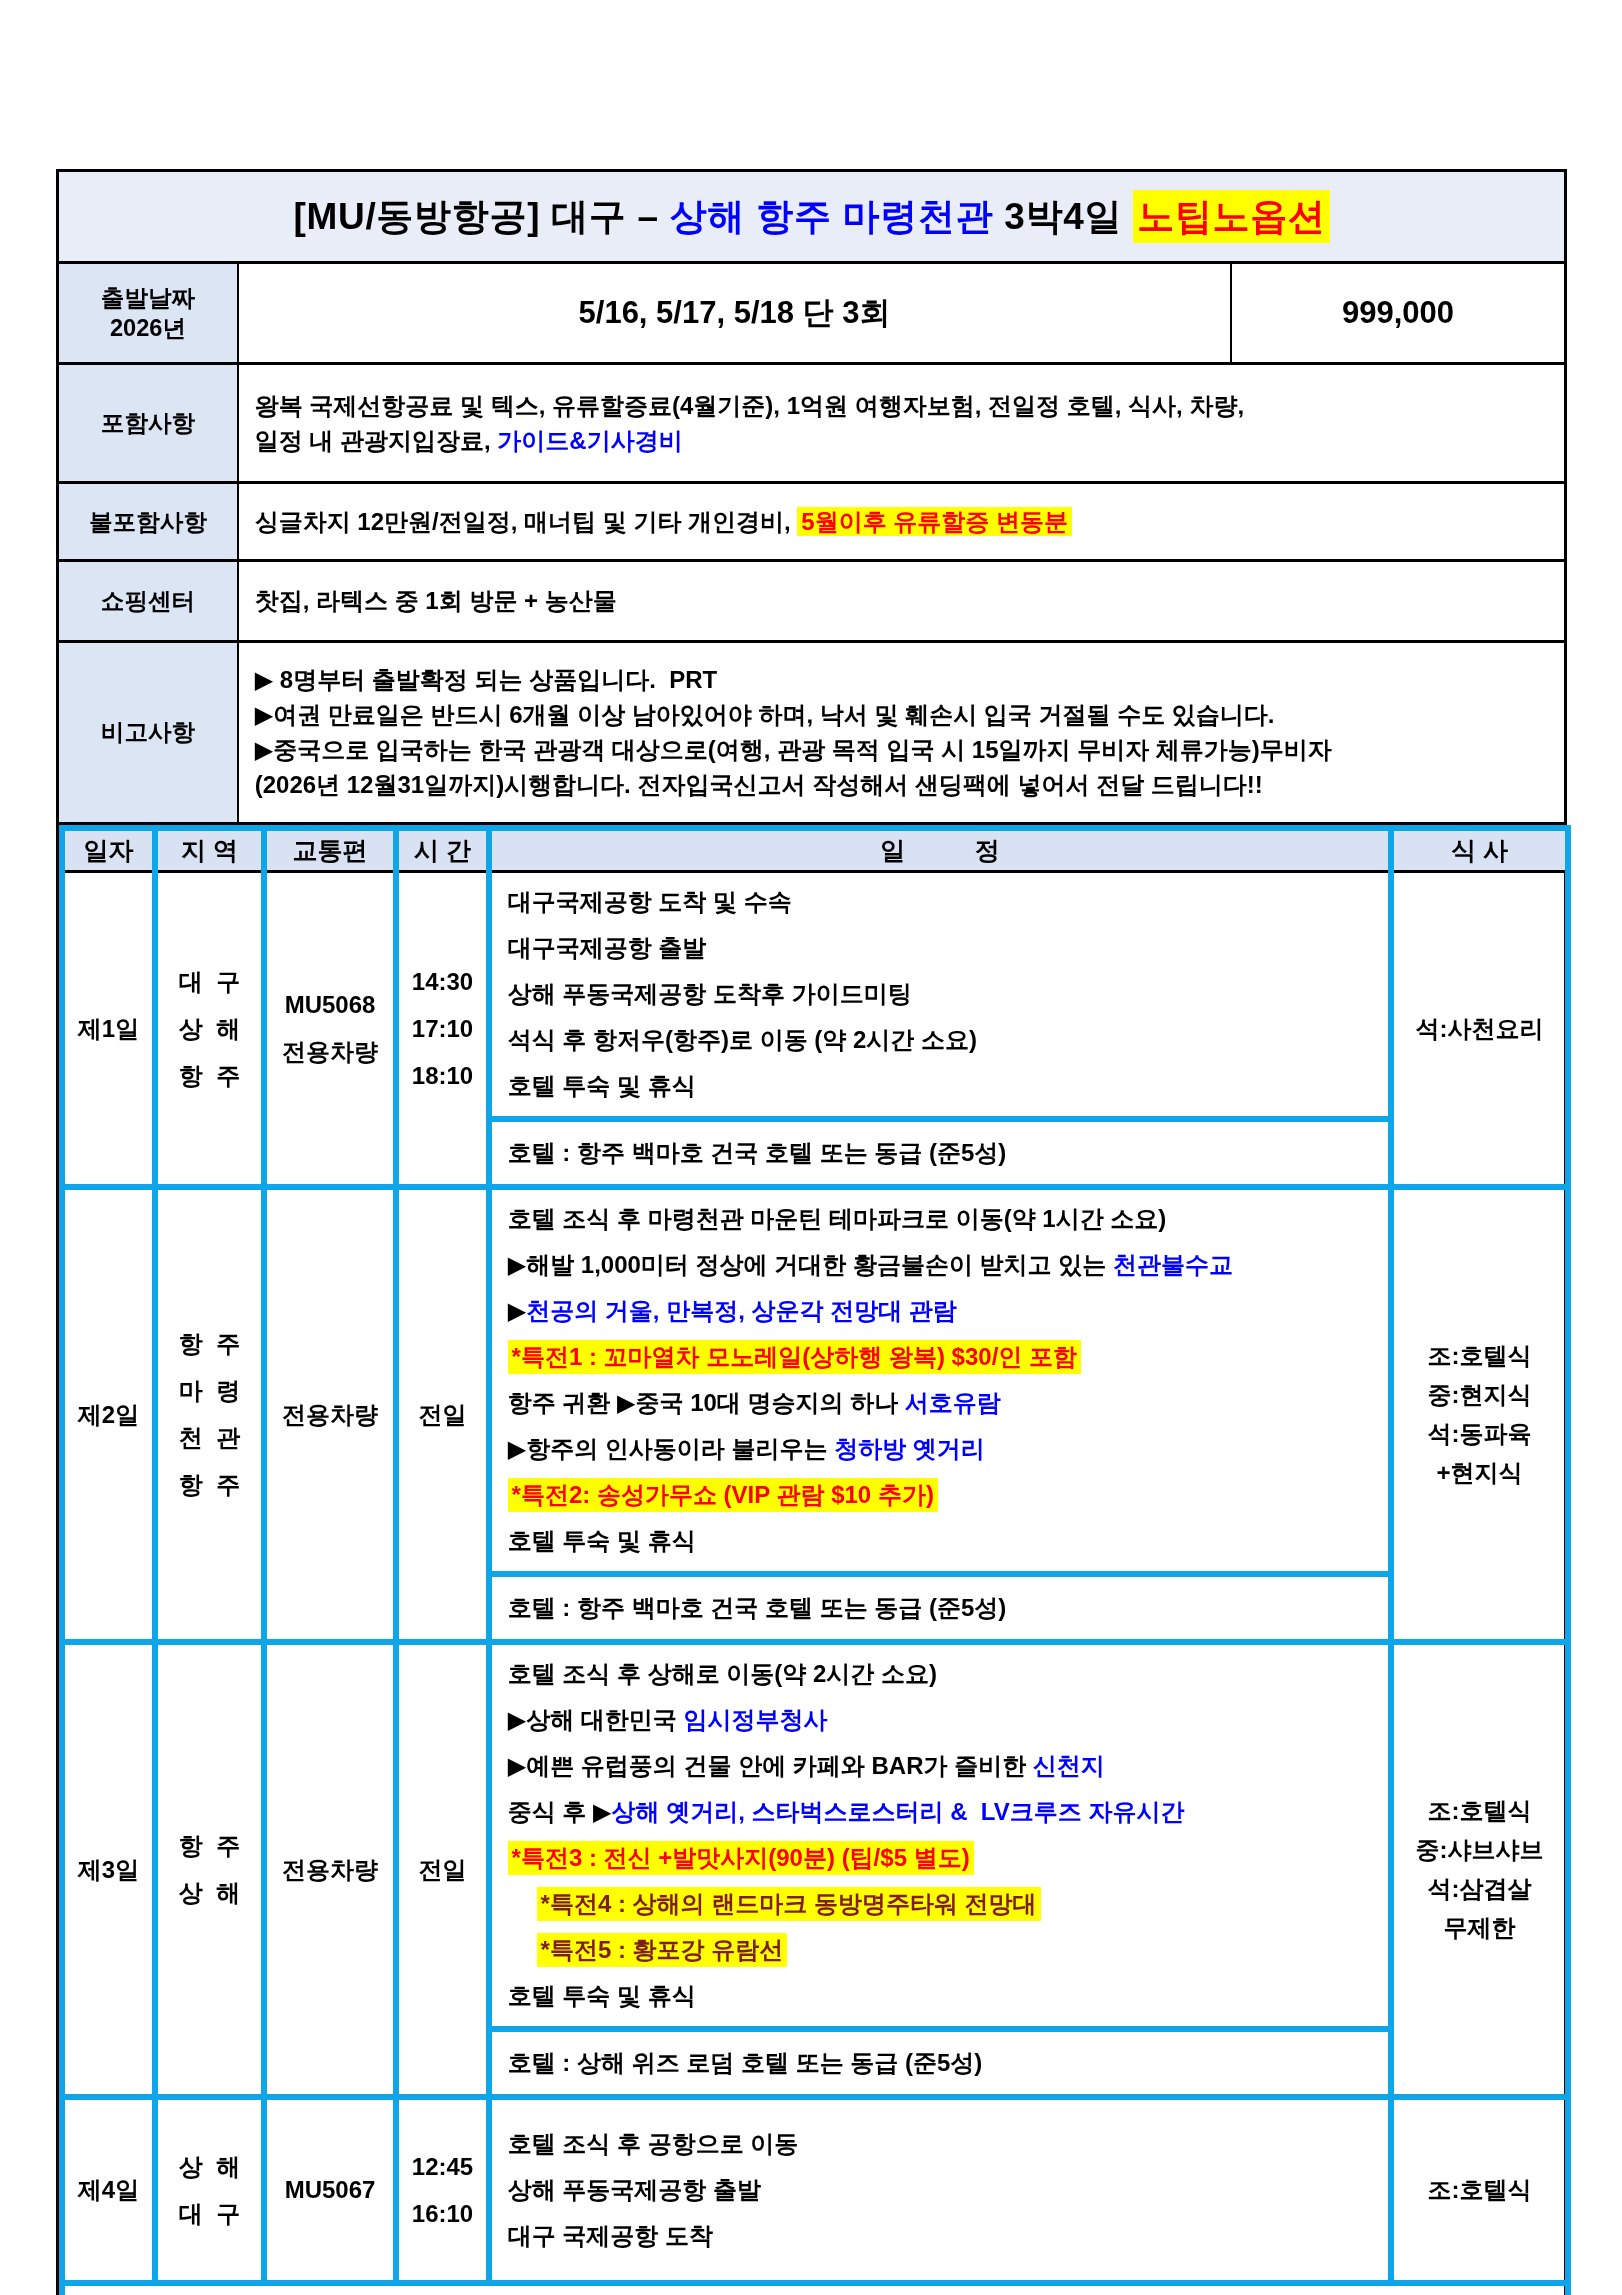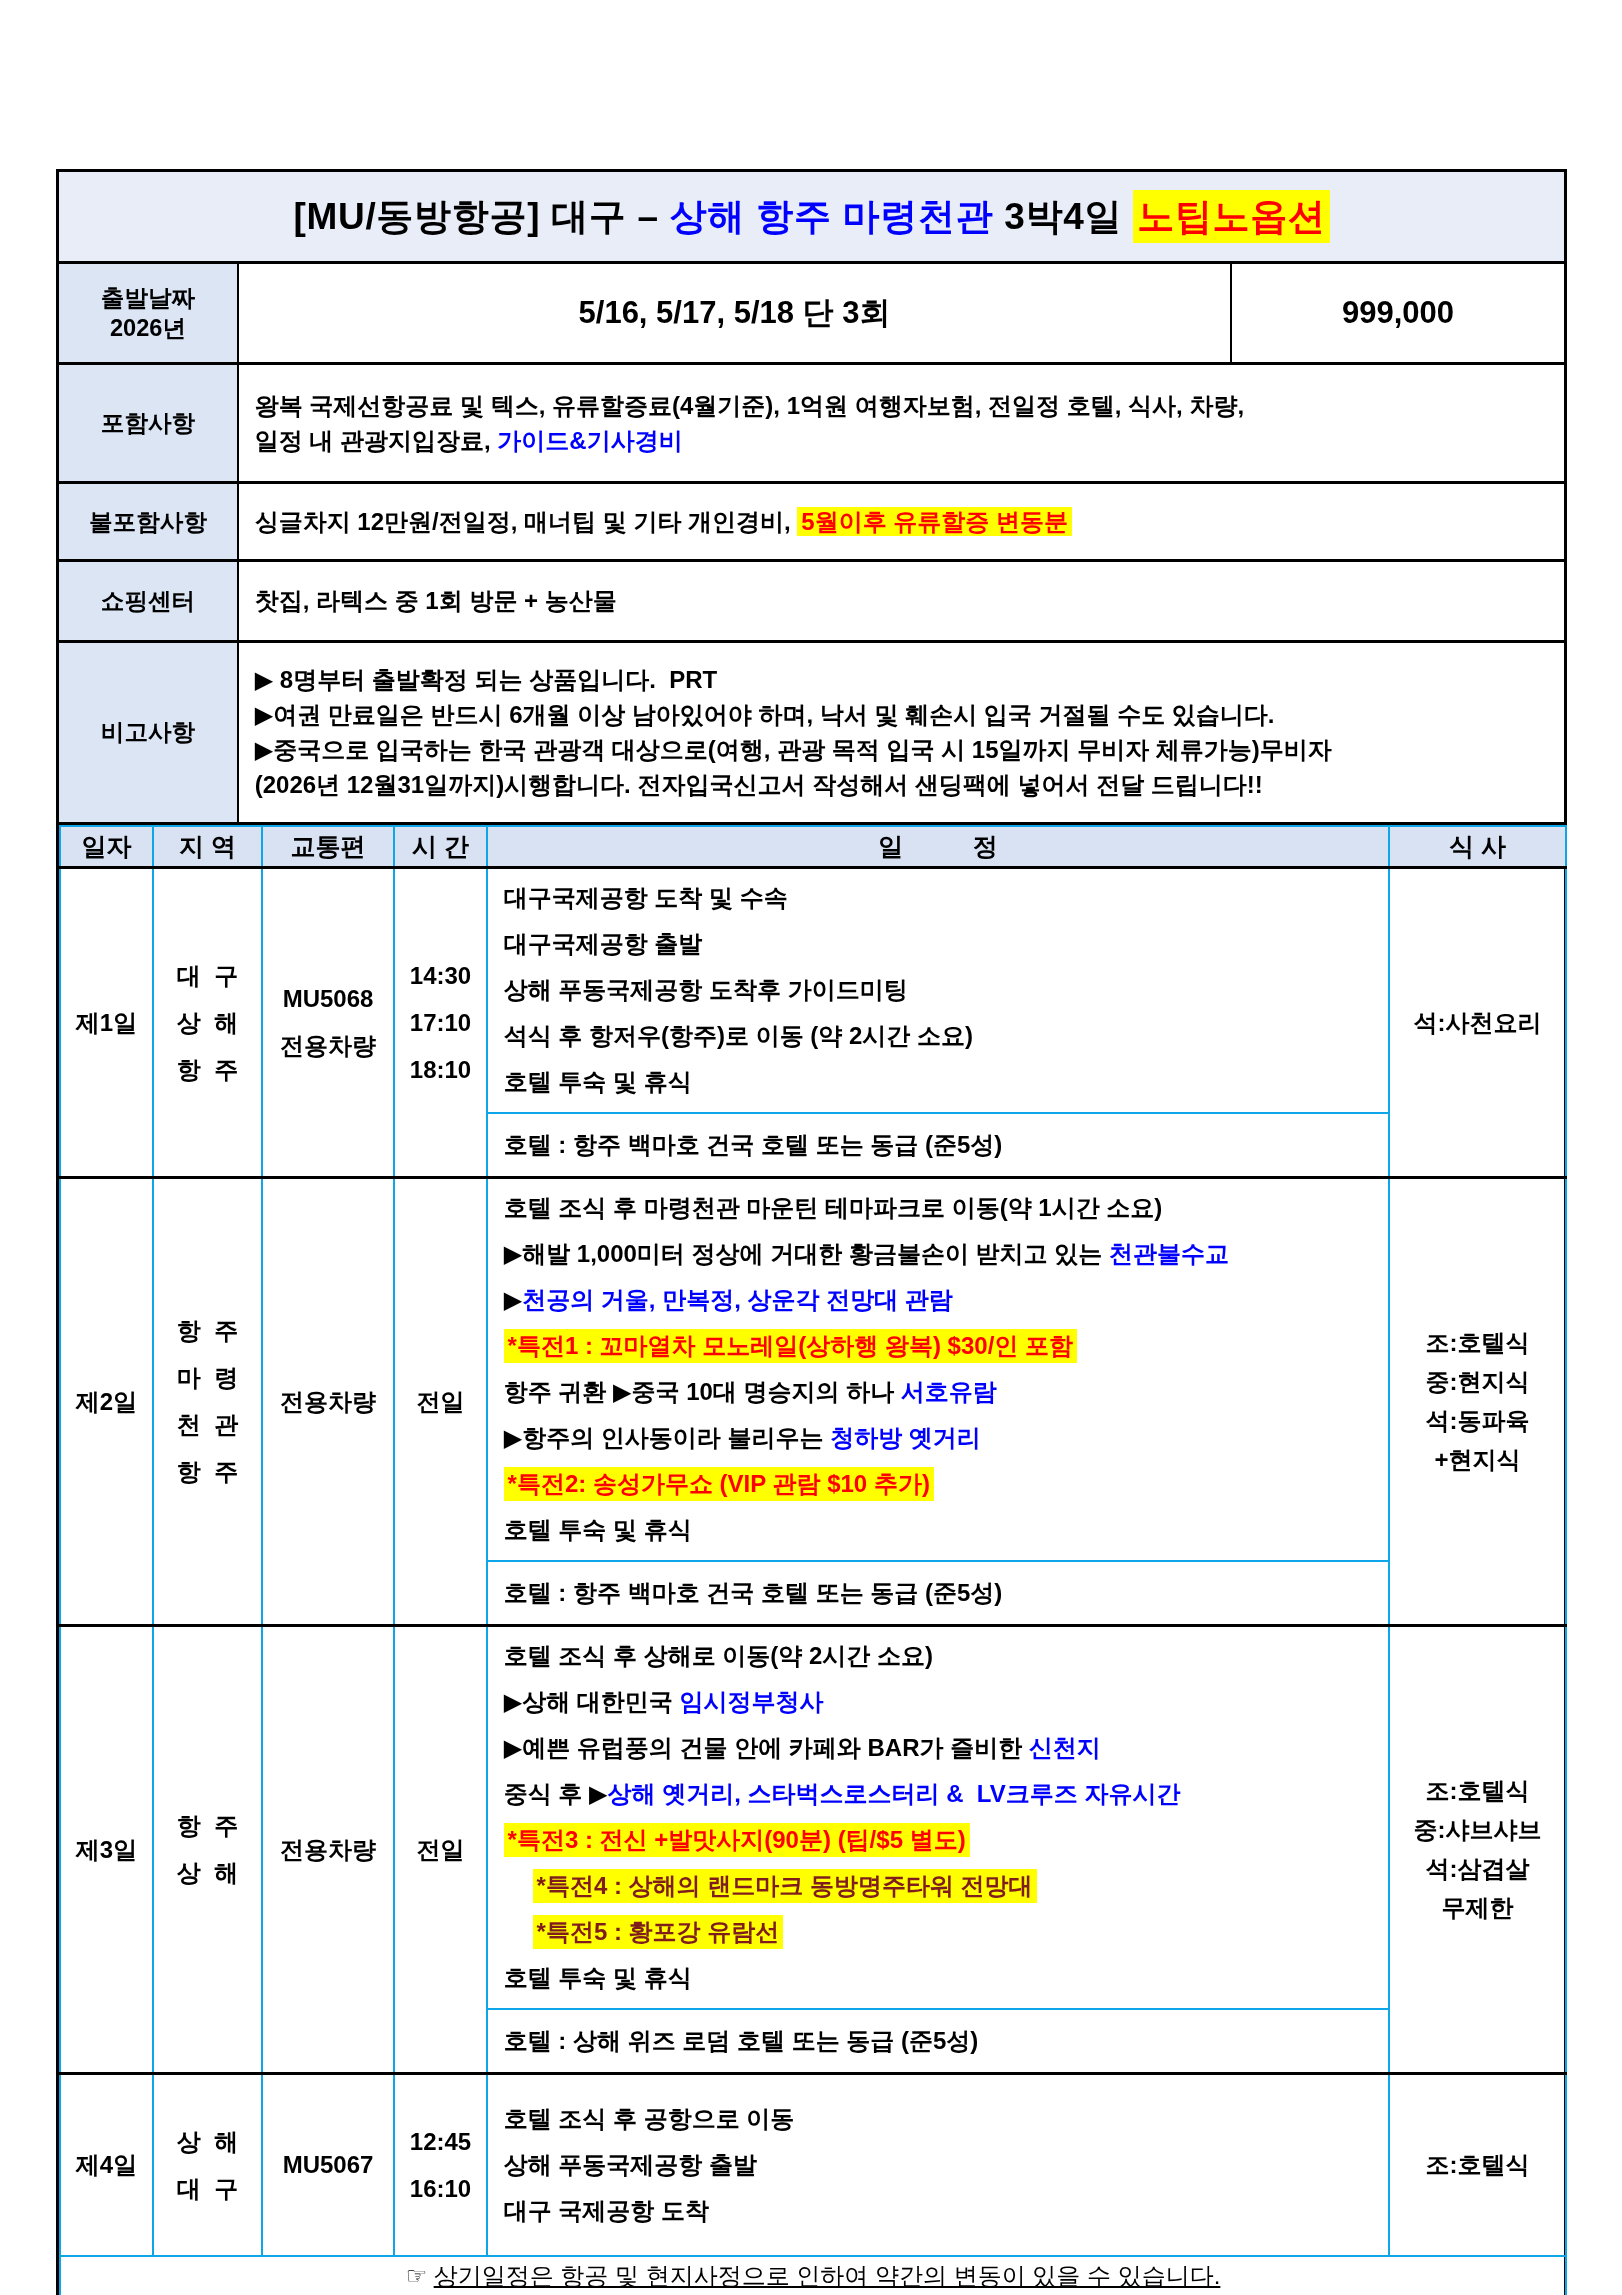--- a/index.html
+++ b/index.html
@@ -28,21 +28,21 @@
   .date-val{text-align:center;font-size:31px;font-weight:700;}
   .price{border-left:2px solid #000;text-align:center;font-size:31px;font-weight:700;}
   .info-lines{padding:9.2px 6.5px 9.2px 15.7px;font-size:24px;font-weight:700;}
   .info-lines .il{line-height:35px;white-space:pre-wrap;}
   .row-incl td{height:98px;}
   .row-excl td{height:56px;}
   .row-shop td{height:60px;}
   .row-note td{height:160px;}
 
   
-  .it-tbl td{border:2px solid #0ea5e9;}
+  .it-tbl td{border:6px solid #0ea5e9;}
   .it-tbl .hd{background:#d8e2f3;height:39px;text-align:center;
               font-size:25px;font-weight:700;white-space:pre;border-bottom:3.3px solid #000;}
   .dsep td{border-top:3.9px solid #000;}
   .cell-v{display:flex;flex-direction:column;justify-content:space-evenly;align-items:center;height:100%;}
   .grp{display:flex;flex-direction:column;align-items:center;}
   .c-day,.c-region,.c-trans,.c-time,.c-meal{text-align:center;font-size:24px;font-weight:700;}
   .c-region .ln,.c-trans .ln,.c-time .ln,.c-day .ln{line-height:47px;white-space:pre;}
   .c-meal .ln{line-height:39px;white-space:pre;}
   .c-sched{vertical-align:middle;}
   .sched-in{display:flex;flex-direction:column;justify-content:center;padding:6.5px 5.2px 6.5px 15.7px;}

